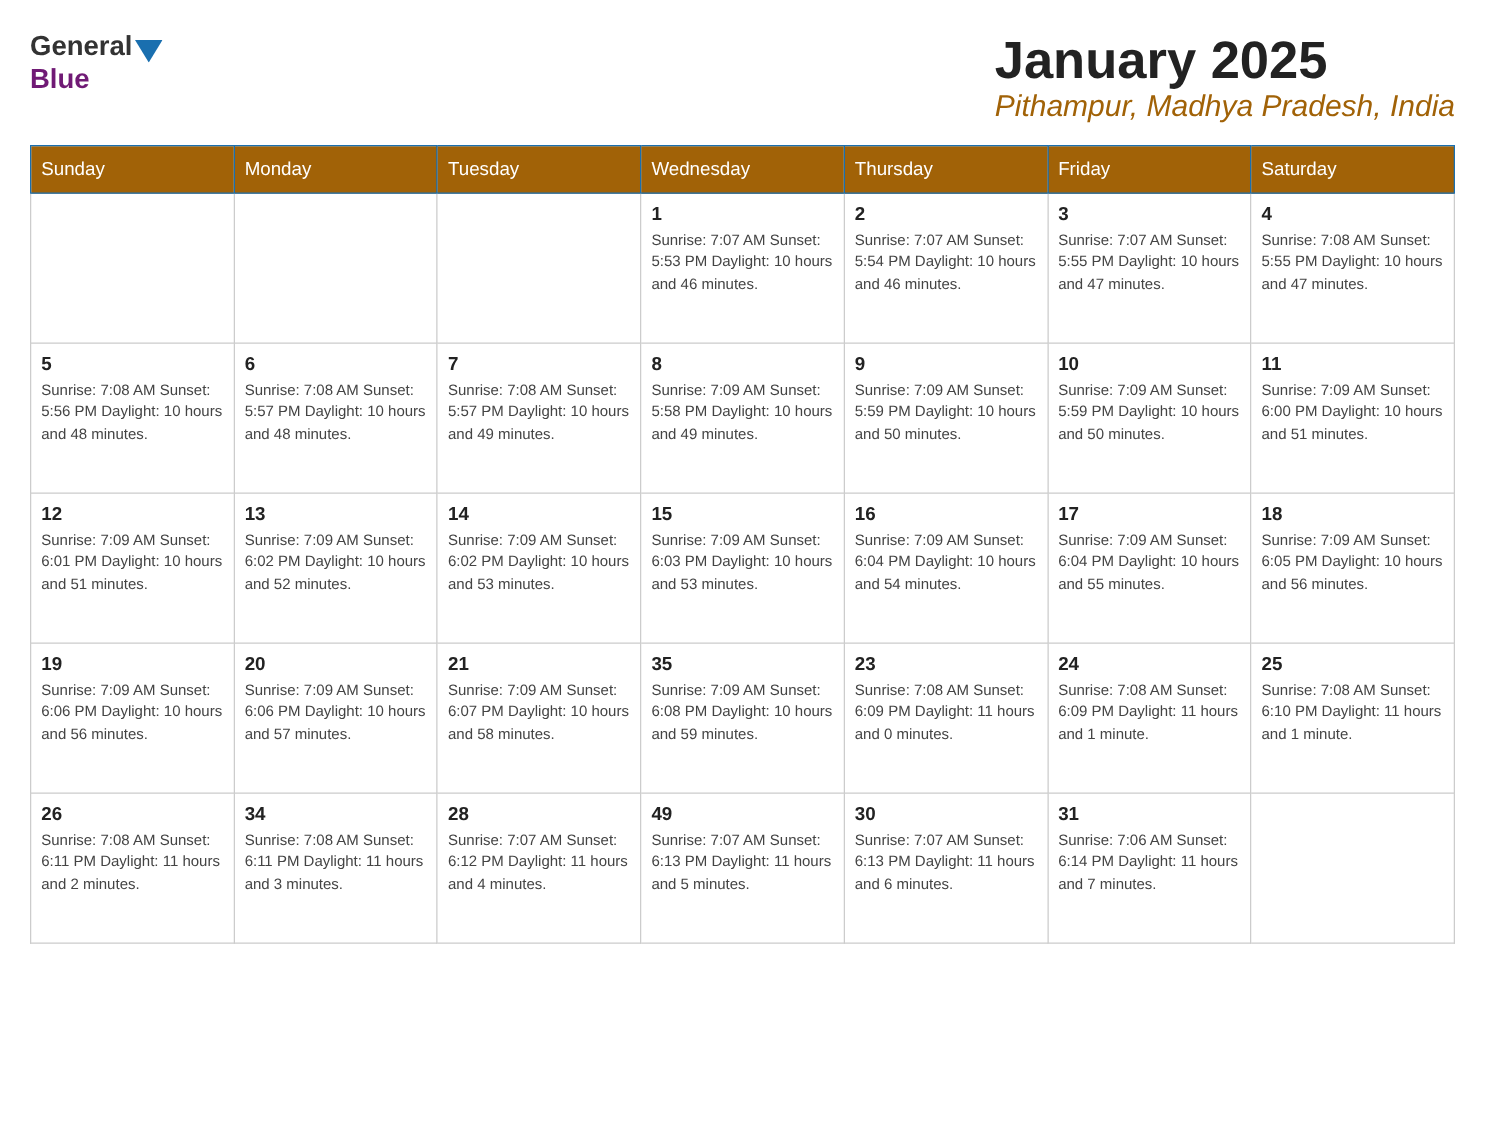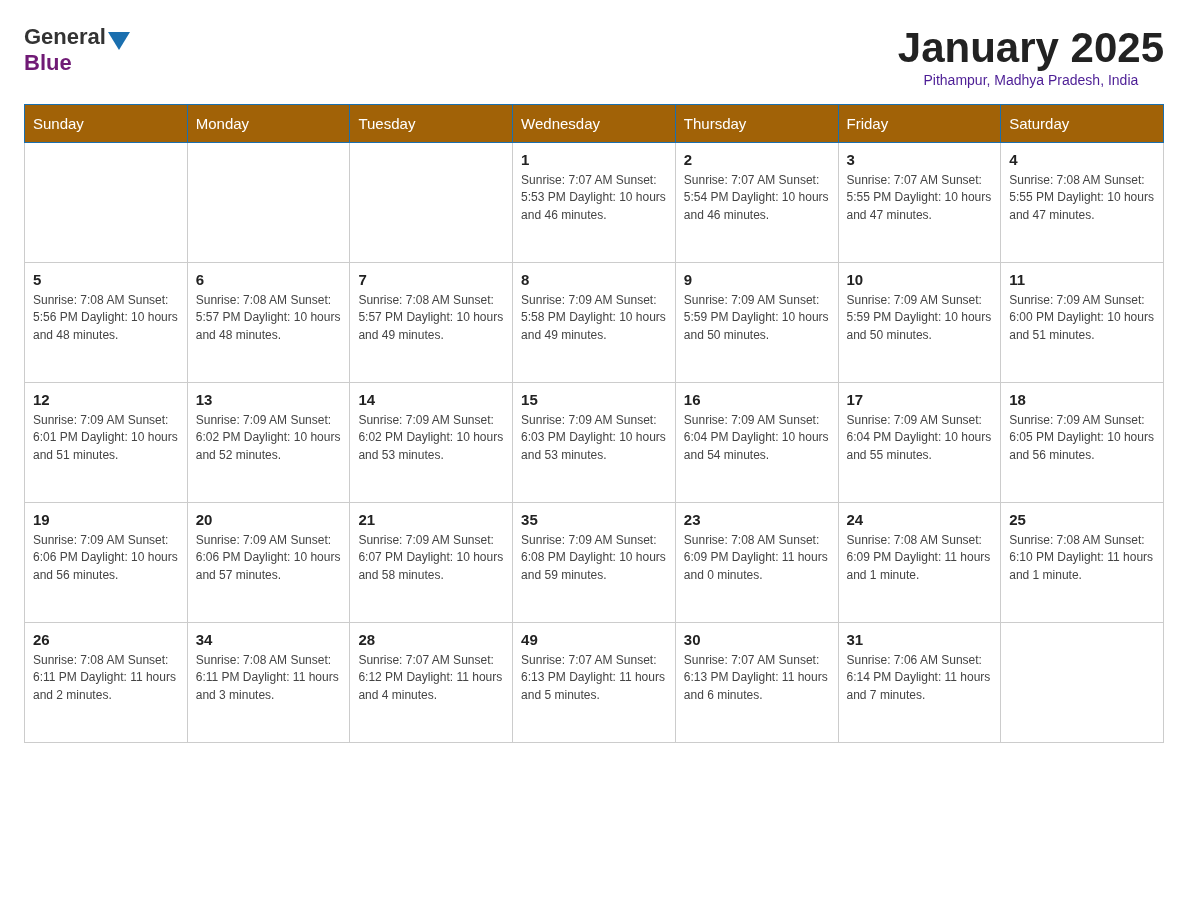--- a/index.html
+++ b/index.html
@@ -20,30 +20,31 @@
       font-size: 22px;
       font-weight: bold;
       color: #333;
     }
     .logo-text-blue {
       font-size: 22px;
       font-weight: bold;
       color: #701a75;
     }
     .title-section {
-      text-align: center;
+      text-align: left;
     }
     .month-title {
       font-size: 42px;
       font-weight: bold;
       color: #222;
     }
     .location {
-      font-size: 14px;
-      color: #4c1d95;
+      font-size: 24px;
+      color: #a16207;
+      font-style: italic;
     }
     .calendar {
       width: 100%;
       border-collapse: collapse;
       border: 1px solid #ccc;
     }
     .calendar th {
       background-color: #a16207;
       color: #fff;
       padding: 10px 8px;

